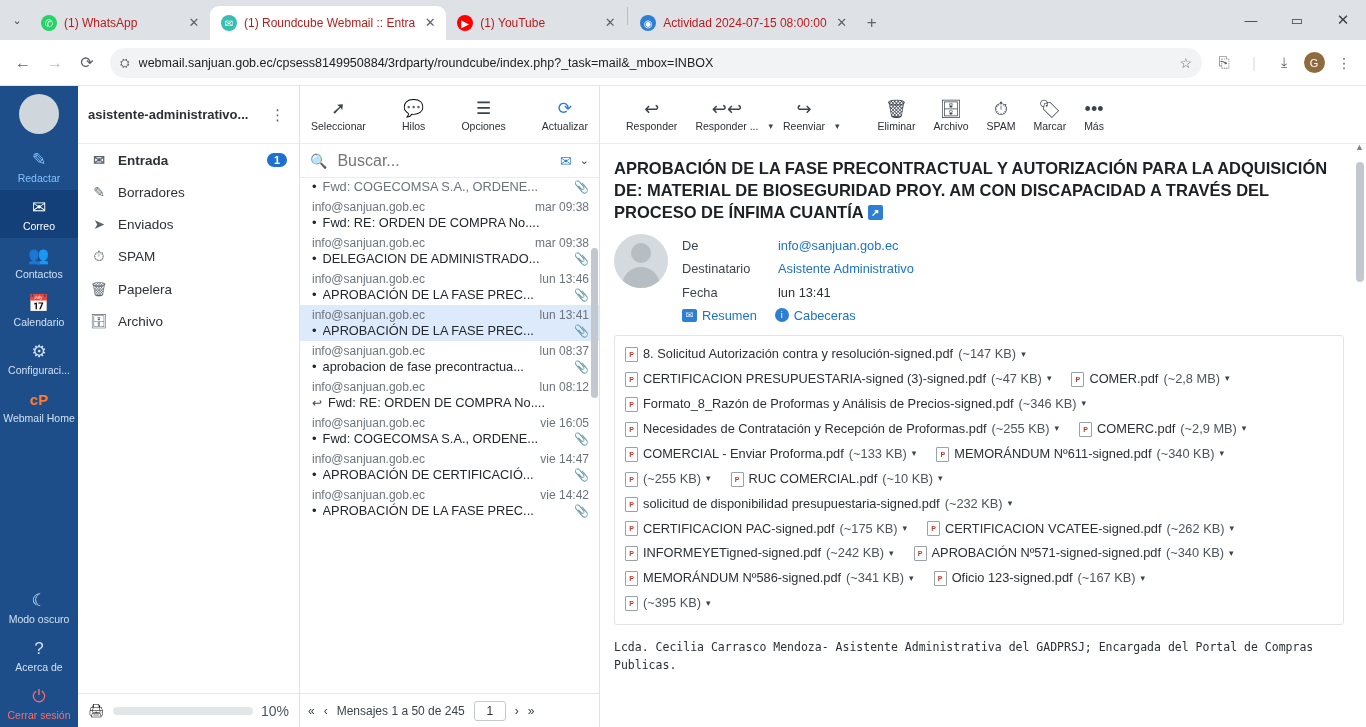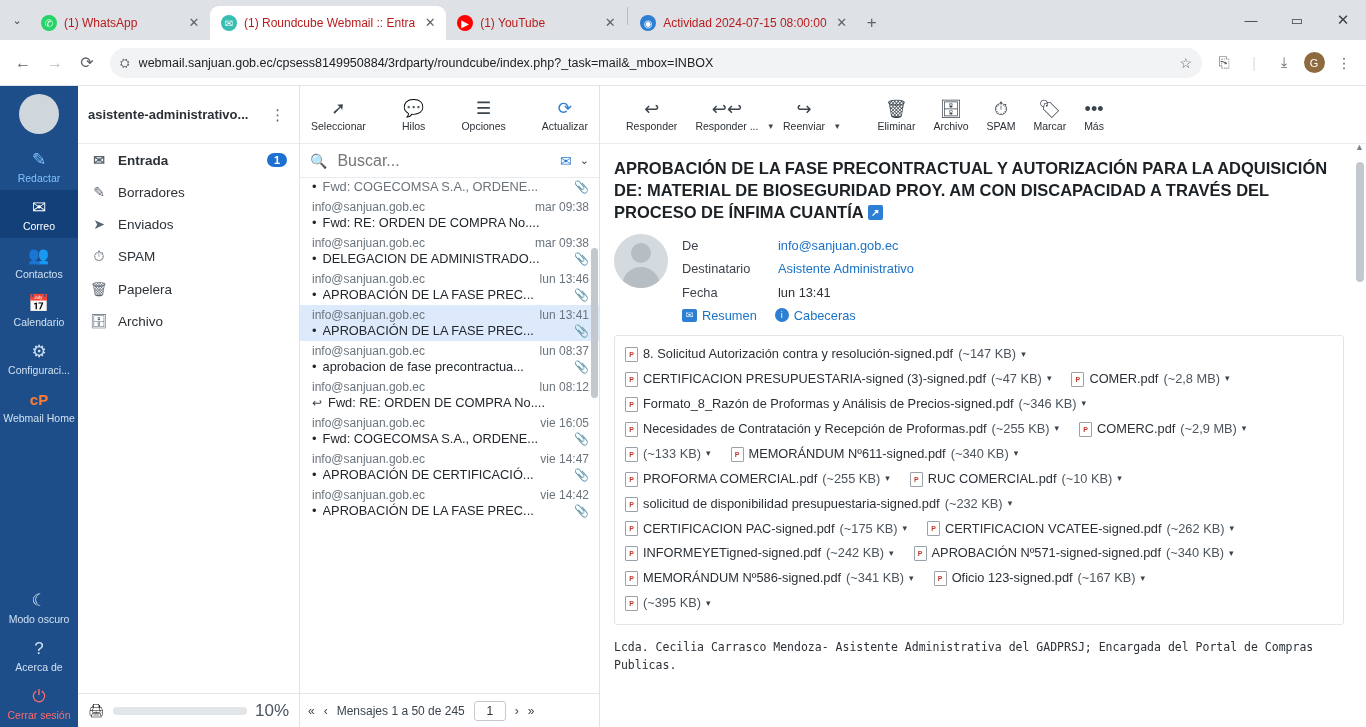--- a/index.html
+++ b/index.html
@@ -93,21 +93,21 @@
     display: flex; align-items: center; gap: 10px; padding: 8px 12px; font-size: 13.5px; color: #2b3137;
   }
   .folder .ficon { width: 18px; text-align: center; color: #5a6570; font-size: 14px; }
   .folder.active { font-weight: 700; }
   .badge { margin-left: auto; background: #1d6fd0; color: #fff; font-size: 11px; border-radius: 10px; padding: 1px 7px; font-weight: 700; }
   .folders-foot {
     margin-top: auto; height: 34px; border-top: 1px solid #e4e7ea; display:flex; align-items:center; gap:8px; padding: 0 10px;
   }
   .quota-bar { flex:1; height: 8px; background: #e3e6e9; border-radius: 4px; overflow: hidden; }
   .quota-fill { height: 100%; background: #4a90d9; }
-  .quota-pct { font-size: 17px; color: #4a5560; }
+  .quota-pct { font-size: 14px; color: #4a5560; }
 
   
   .msglist { width: 300px; flex: 0 0 300px; border-right: 1px solid #e0e3e6; display: flex; flex-direction: column; }
   .msglist-toolbar { height: 58px; display: flex; align-items: center; justify-content: space-between; padding: 2px 6px 0; border-bottom: 1px solid #e9ebee;}
   .tbtn { text-align: center; color: #2b3137; font-size: 10.5px; padding: 2px 5px; line-height: 1.15; }
   .tbtn .ticon2 { display:block; font-size: 17px; line-height: 22px; color:#3b444d; }
   .searchrow { height: 34px; display: flex; align-items: center; gap: 8px; padding: 0 10px; border-bottom: 1px solid #e9ebee; }
   .searchrow .s-icon { color:#5a6570; font-size: 14px; }
   .search-input { flex: 1; border: 0; outline: none; font-size: 16px; color: #6a737c; background: transparent; }
   .searchrow .env { color: #2d7fd3; font-size: 14px; }
@@ -577,34 +577,34 @@
             <span class="att">
                 <span class="pdf">P</span>
                 <span>COMERC.pdf</span>
                 <span class="sz">(~2,9 MB)</span>
                 <span class="caret">▾</span>
               </span>
           </div>
           <div class="att-line">
             <span class="att">
                 <span class="pdf">P</span>
+                <span>COMERCIAL - Enviar Proforma.pdf</span>
                 <span class="sz">(~133 KB)</span>
                 <span class="caret">▾</span>
               </span>
             <span class="att">
                 <span class="pdf">P</span>
                 <span>MEMORÁNDUM Nº611-signed.pdf</span>
                 <span class="sz">(~340 KB)</span>
                 <span class="caret">▾</span>
               </span>
           </div>
           <div class="att-line">
             <span class="att">
                 <span class="pdf">P</span>
-                <span>PROFORMA COMERCIAL.pdf</span>
                 <span class="sz">(~255 KB)</span>
                 <span class="caret">▾</span>
               </span>
             <span class="att">
                 <span class="pdf">P</span>
                 <span>RUC COMERCIAL.pdf</span>
                 <span class="sz">(~10 KB)</span>
                 <span class="caret">▾</span>
               </span>
           </div>

